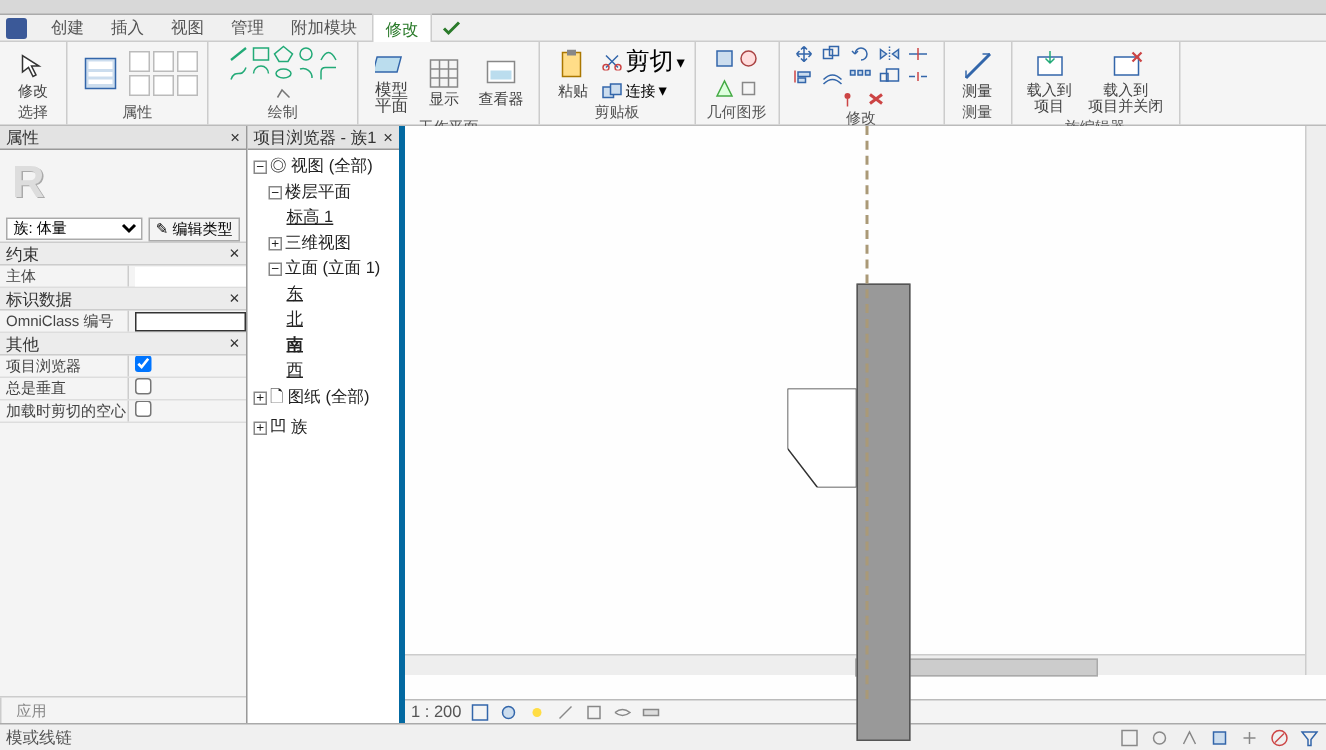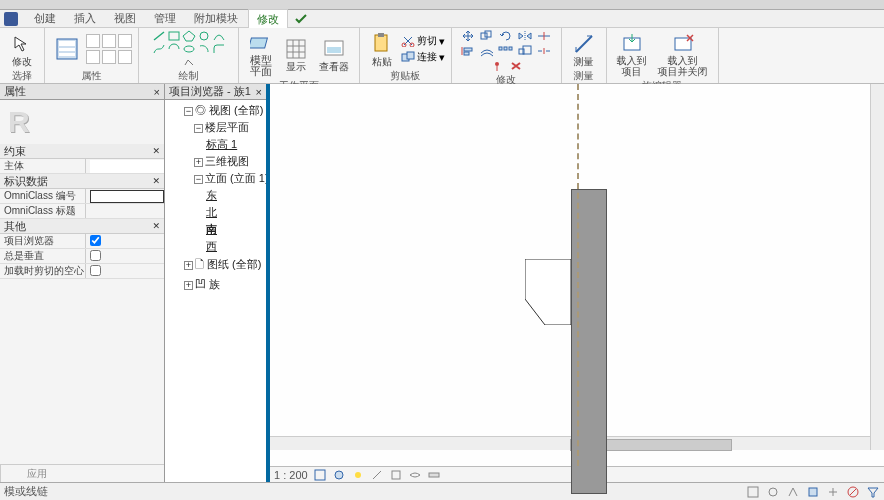--- a/index.html
+++ b/index.html
@@ -41,26 +41,26 @@
 .type-row .edit-type { margin-left: 4px; padding: 0 4px; border: 1px solid #aaa; font-size: 10px; cursor: pointer; }
 .cat-hdr { background: #ececec; padding: 1px 4px; font-size: 10px; color: #333; border-bottom: 1px solid #ccc; display: flex; align-items: center; height: 15px; }
 .cat-hdr .exp { margin-left: auto; font-size: 9px; }
 .prop-row { display: flex; border-bottom: 1px solid #ddd; height: 15px; align-items: center; }
 .prop-row .k { width: 86px; padding-left: 4px; font-size: 10px; color: #444; border-right: 1px solid #ccc; height: 100%; display: flex; align-items: center; }
 .prop-row .v { flex: 1; padding-left: 4px; }
 .prop-row .v input[type=checkbox] { width: 11px; height: 11px; }
 .prop-row .v input[type=text] { width: 100%; border: none; height: 13px; font-size: 10px; }
 .props-footer { margin-top: auto; border-top: 1px solid #ccc; display: flex; height: 18px; }
 .props-footer .help { flex: 1; padding-left: 4px; color: #06c; display: flex; align-items: center; font-size: 10px; }
-.props-footer .apply { border-left: 1px solid #ccc; padding: 0 26px; display: flex; align-items: center; color: #888; font-size: 10px; }
+.props-footer .apply { border-left: 1px solid #ccc; padding: 0 10px; display: flex; align-items: center; color: #888; font-size: 10px; }
 
 
 .browser { width: 105px; background: #fff; border-right: 4px solid #0369a1; display: flex; flex-direction: column; }
 .tree { padding: 2px; font-size: 10px; color: #222; flex: 1; overflow: hidden; }
-.tree .nd { padding: 1px 0 1px 2px; white-space: nowrap; cursor: pointer; margin-left: 15px; }
+.tree .nd { padding: 1px 0 1px 2px; white-space: nowrap; cursor: pointer; }
 .tree .nd .tg { display: inline-block; width: 9px; height: 9px; border: 1px solid #888; text-align: center; line-height: 7px; font-size: 9px; margin-right: 2px; background: #fff; font-family: sans-serif; }
 .tree .d1 { padding-left: 12px; }
 .tree .d2 { padding-left: 24px; text-decoration: underline; }
 .tree .bold { font-weight: bold; }
 
 
 .canvas-wrap { flex: 1; background: #fff; position: relative; display: flex; flex-direction: column; }
 .canvas { flex: 1; position: relative; background: #fefefe; }
 .dash-line { position: absolute; left: 50%; top: 0; bottom: 0; width: 0; border-left: 2px dashed #a97; z-index: 2; }
 .wall { position: absolute; left: calc(50% - 6px); top: 105px; width: 36px; height: 305px; background: #999; border: 1px solid #555; z-index: 1; }
@@ -243,30 +243,55 @@
               <rect x="7" y="0" width="6" height="4" fill="#888"></rect>
             </svg>
           </div>
           <div class="lbl">粘贴</div>
         </div>
       <div class="tool-col">
         <div style="display:flex;align-items:center;gap:2px;cursor:pointer"><svg width="14" height="12">
               <path d="M3 2 L11 10 M11 2 L3 10" stroke="#36a"></path>
               <circle cx="3" cy="10" r="2" fill="none" stroke="#c44"></circle>
               <circle cx="11" cy="10" r="2" fill="none" stroke="#c44"></circle>
-            </svg><span style="font-size:10px">剪切</span> ▾</div>
+            </svg><span style="font-size:16px">剪切</span> ▾</div>
         <div style="display:flex;align-items:center;gap:2px;cursor:pointer"><svg width="14" height="12">
               <rect x="1" y="3" width="7" height="7" fill="#cde" stroke="#36a"></rect>
               <rect x="6" y="1" width="7" height="7" fill="#cde" stroke="#36a"></rect>
             </svg><span style="font-size:10px">连接</span> ▾</div>
       </div>
     </div>
     <div class="panel-label">剪贴板</div>
   </div>
 
+  <div class="panel" style="width:56px">
+    <div class="panel-body" style="flex-wrap:wrap;justify-content:center;gap:2px">
+      <div class="tool" style="width:14px;height:14px">
+          <svg width="14" height="14">
+            <rect x="2" y="2" width="10" height="10" fill="#cde" stroke="#36a"></rect>
+          </svg>
+        </div>
+      <div class="tool" style="width:14px;height:14px">
+          <svg width="14" height="14">
+            <circle cx="7" cy="7" r="5" fill="#fdd" stroke="#a44"></circle>
+          </svg>
+        </div>
+      <div class="tool" style="width:14px;height:14px">
+          <svg width="14" height="14">
+            <path d="M2 12 L7 2 L12 12 Z" fill="#dfd" stroke="#4a4"></path>
+          </svg>
+        </div>
+      <div class="tool" style="width:14px;height:14px">
+          <svg width="14" height="14">
+            <rect x="3" y="3" width="8" height="8" fill="none" stroke="#888"></rect>
+          </svg>
+        </div>
+    </div>
+    <div class="panel-label">几何图形</div>
+  </div>
 
   <div class="panel" style="width:110px">
     <div class="panel-body" style="flex-wrap:wrap;justify-content:center;gap:3px">
       <div class="tool" style="width:16px;height:12px">
           <svg width="16" height="12">
             <path d="M8 1 L8 11 M3 6 L13 6 M8 1 L6 3 M8 1 L10 3 M8 11 L6 9 M8 11 L10 9 M3 6 L5 4 M3 6 L5 8 M13 6 L11 4 M13 6 L11 8" stroke="#36a" fill="none"></path>
           </svg>
         </div>
       <div class="tool" style="width:16px;height:12px">
           <svg width="16" height="12">
@@ -386,39 +411,39 @@
 
 <div class="main">
   <div class="props">
     <div class="panel-hdr">
         <span>属性</span>
         <span class="close">×</span>
       </div>
     <div class="type-img">
         <div class="R">R</div>
       </div>
+    <div class="type-row">
+      <select><option>族: 体量</option></select>
+      <span class="edit-type">✎ 编辑类型</span>
+    </div>
     <div class="cat-hdr">
         <span>约束</span>
         <span class="exp">✕</span>
       </div>
     <div class="prop-row">
         <div class="k">主体</div>
         <div class="v"><input type="text" style=""></div>
       </div>
     <div class="cat-hdr">
         <span>标识数据</span>
         <span class="exp">✕</span>
       </div>
     <div class="prop-row">
         <div class="k">OmniClass 编号</div>
         <div class="v"><input type="text" style="border: 1px solid rgb(51, 51, 51);"></div>
-      </div>
-    <div class="prop-row">
-        <div class="k">OmniClass 标题</div>
-        <div class="v"></div>
       </div>
     <div class="cat-hdr">
         <span>其他</span>
         <span class="exp">✕</span>
       </div>
     <div class="prop-row">
         <div class="k">项目浏览器</div>
         <div class="v"><input type="checkbox" checked="" style=""></div>
       </div>
     <div class="prop-row">

